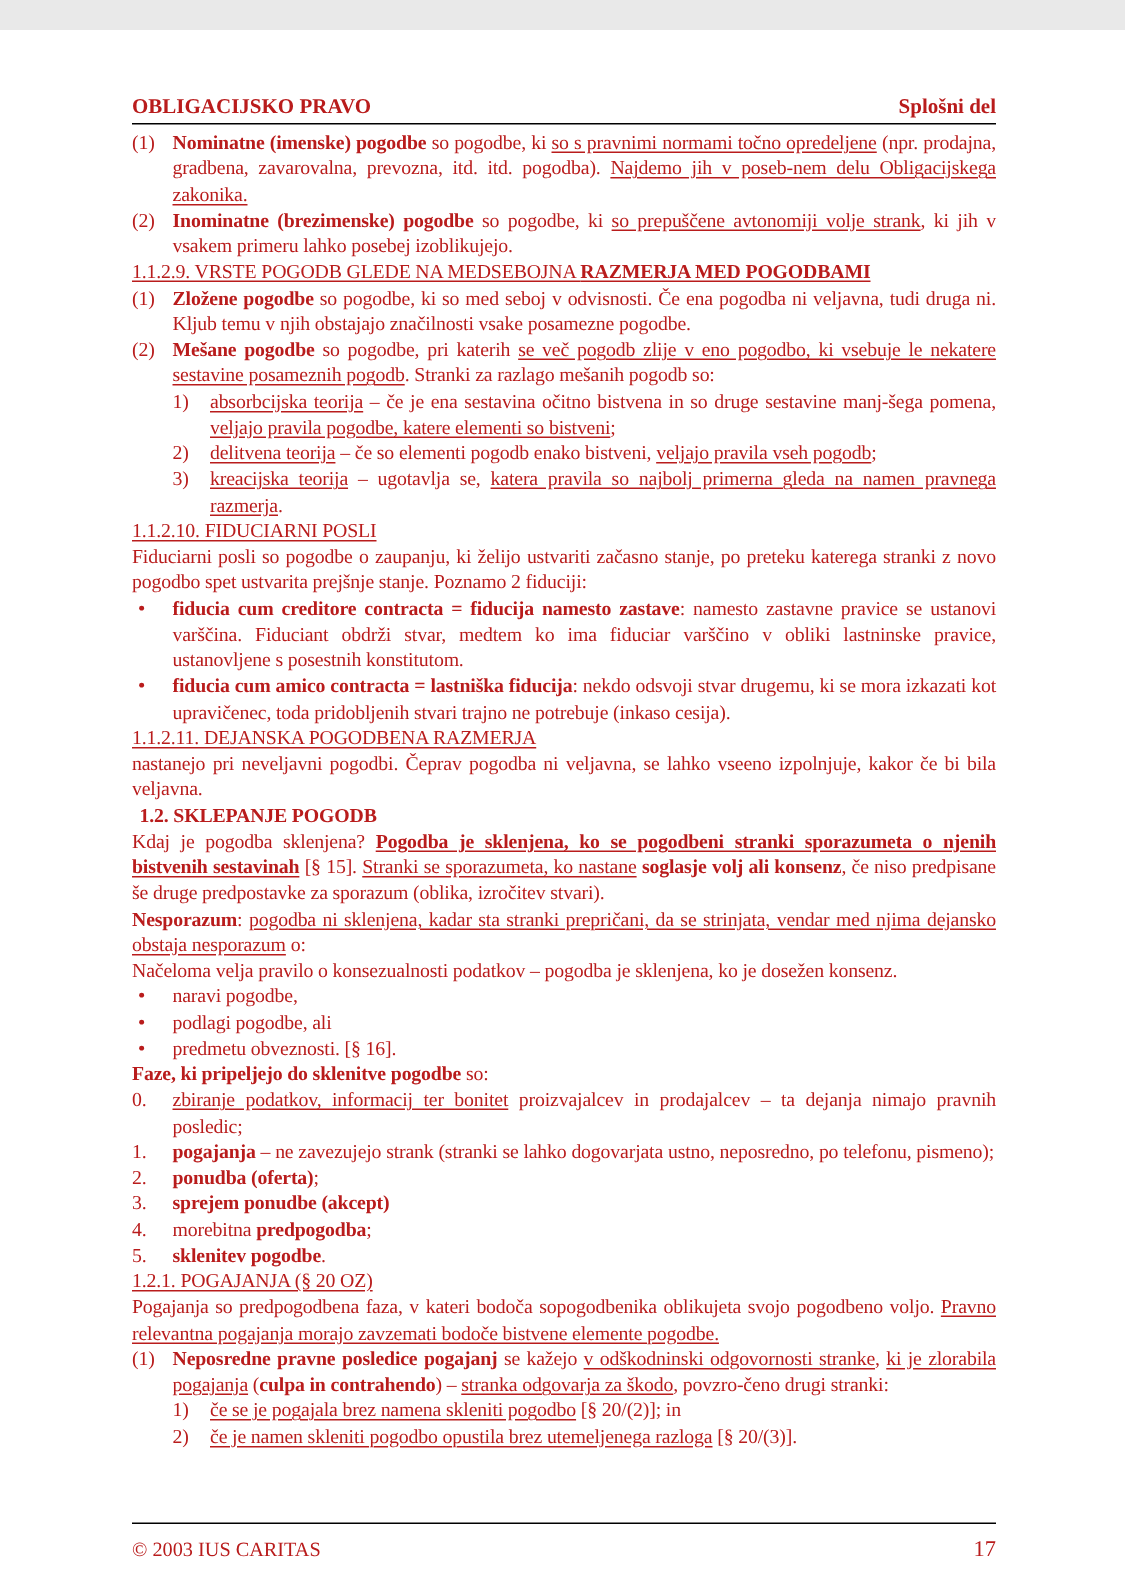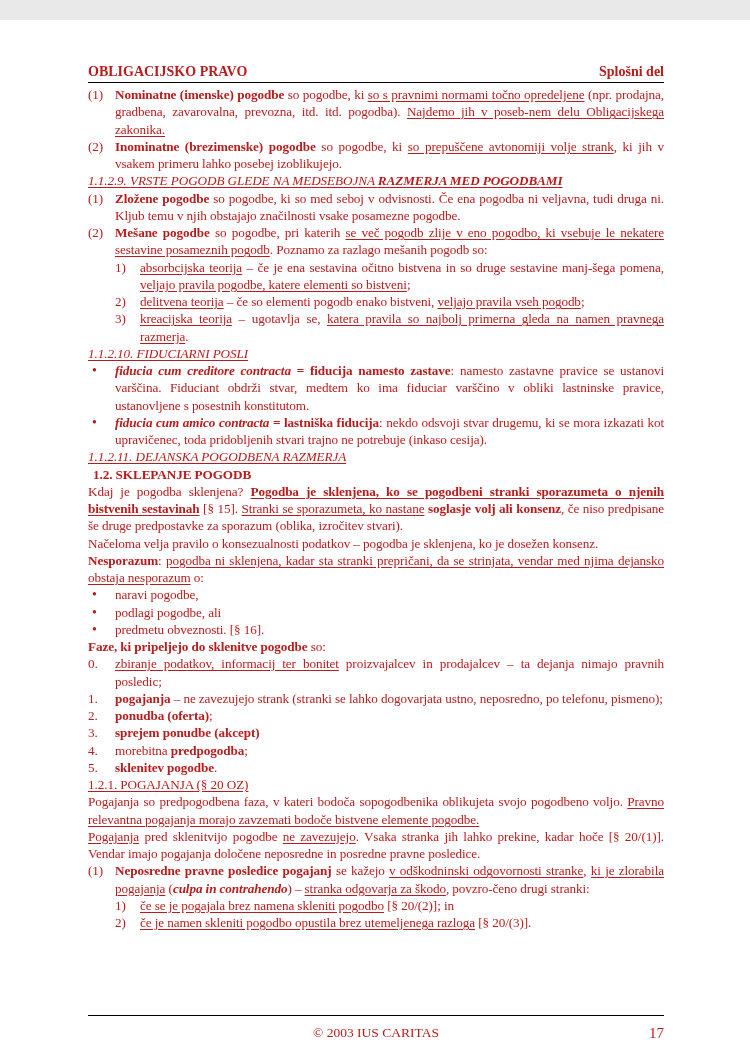--- a/index.html
+++ b/index.html
@@ -34,80 +34,81 @@
     line-height: 17.25px;
     letter-spacing: -0.1px;
   }
   .blk { text-align: justify; }
   .item1 { position: relative; padding-left: 27px; }
   .item1 > .marker { position: absolute; left: 0; }
   .item2 { position: relative; margin-left: 27px; padding-left: 25px; }
   .item2 > .marker { position: absolute; left: 0; }
   .marker.bullet { left: 4px; font-size: 1.05em; }
   .fb { font-weight: bold; }
-  .fi { font-style: italic; }
+  .fi { }
   .fu { text-decoration: underline; text-underline-offset: 2px; }
   .footer {
     position: absolute;
     left: 88px;
     width: 576px;
     top: 995px;
     border-top: 1.6px solid #000;
     padding-top: 9px;
   }
   .pagenum {
     position: absolute;
     left: 0; right: 0;
     text-align: right;
     font-size: 15px;
   }
   .copyright {
-    text-align: center;
+    text-align: left;
     font-size: 13.5px;
   }
 </style>
 </head>
 <body>
 
 <div class="sheet">
   <div class="page-inner">
     <div class="hdr">
       <span>OBLIGACIJSKO PRAVO</span>
       <span>Splošni del</span>
     </div>
     <div class="content">
         <div class="blk item1"><span class="marker">(1)</span><span class="fb">Nominatne (imenske) pogodbe</span><span> so pogodbe, ki </span><span class="fu">so s pravnimi normami točno opredeljene</span><span> (npr. prodajna, gradbena, zavarovalna, prevozna, itd. itd. pogodba). </span><span class="fu">Najdemo jih v poseb-nem delu Obligacijskega zakonika.</span></div>
         <div class="blk item1"><span class="marker">(2)</span><span class="fb">Inominatne (brezimenske) pogodbe</span><span> so pogodbe, ki </span><span class="fu">so prepuščene avtonomiji volje strank</span><span>, ki jih v vsakem primeru lahko posebej izoblikujejo.</span></div>
         <div class="blk"><span class="fi fu">1.1.2.9. VRSTE POGODB GLEDE NA MEDSEBOJNA </span><span class="fb fi fu">RAZMERJA MED POGODBAMI</span></div>
         <div class="blk item1"><span class="marker">(1)</span><span class="fb">Zložene pogodbe</span><span> so pogodbe, ki so med seboj v odvisnosti. Če ena pogodba ni veljavna, tudi druga ni. Kljub temu v njih obstajajo značilnosti vsake posamezne pogodbe.</span></div>
-        <div class="blk item1"><span class="marker">(2)</span><span class="fb">Mešane pogodbe</span><span> so pogodbe, pri katerih </span><span class="fu">se več pogodb zlije v eno pogodbo, ki vsebuje le nekatere sestavine posameznih pogodb</span><span>. Poznamo za razlago mešanih pogodb so:</span></div>
+        <div class="blk item1"><span class="marker">(2)</span><span class="fb">Mešane pogodbe</span><span> so pogodbe, pri katerih </span><span class="fu">se več pogodb zlije v eno pogodbo, ki vsebuje le nekatere sestavine posameznih pogodb</span><span>. Stranki za razlago mešanih pogodb so:</span></div>
         <div class="blk item2"><span class="marker">1)</span><span class="fu">absorbcijska teorija</span><span> – če je ena sestavina očitno bistvena in so druge sestavine manj-šega pomena, </span><span class="fu">veljajo pravila pogodbe, katere elementi so bistveni</span><span>;</span></div>
         <div class="blk item2"><span class="marker">2)</span><span class="fu">delitvena teorija</span><span> – če so elementi pogodb enako bistveni, </span><span class="fu">veljajo pravila vseh pogodb</span><span>;</span></div>
         <div class="blk item2"><span class="marker">3)</span><span class="fu">kreacijska teorija</span><span> – ugotavlja se, </span><span class="fu">katera pravila so najbolj primerna gleda na namen pravnega razmerja</span><span>.</span></div>
         <div class="blk"><span class="fi fu">1.1.2.10. FIDUCIARNI POSLI</span></div>
+        <div class="blk"><span>Fiduciarni posli so pogodbe o zaupanju, ki želijo ustvariti začasno stanje, po preteku katerega stranki z novo pogodbo spet ustvarita prejšnje stanje. Poznamo 2 fiduciji:</span></div>
         <div class="blk item1"><span class="marker bullet">•</span><span class="fb fi">fiducia cum creditore contracta</span><span class="fb"> = fiducija namesto zastave</span><span>: namesto zastavne pravice se ustanovi varščina. Fiduciant obdrži stvar, medtem ko ima fiduciar varščino v obliki lastninske pravice, ustanovljene s posestnih konstitutom.</span></div>
         <div class="blk item1"><span class="marker bullet">•</span><span class="fb fi">fiducia cum amico contracta</span><span class="fb"> = lastniška fiducija</span><span>: nekdo odsvoji stvar drugemu, ki se mora izkazati kot upravičenec, toda pridobljenih stvari trajno ne potrebuje (inkaso cesija).</span></div>
         <div class="blk"><span class="fi fu">1.1.2.11. DEJANSKA POGODBENA RAZMERJA</span></div>
+        <div class="blk"><span>nastanejo pri neveljavni pogodbi. Čeprav pogodba ni veljavna, se lahko vseeno izpolnjuje, kakor če bi bila veljavna.</span></div>
         <div class="blk" style="padding-left: 5px;"><span class="fb">1.2. SKLEPANJE POGODB</span></div>
         <div class="blk"><span>Kdaj je pogodba sklenjena? </span><span class="fb fu">Pogodba je sklenjena, ko se pogodbeni stranki sporazumeta o njenih bistvenih sestavinah</span><span> [§ 15]. </span><span class="fu">Stranki se sporazumeta, ko nastane</span><span> </span><span class="fb">soglasje volj ali konsenz</span><span>, če niso predpisane še druge predpostavke za sporazum (oblika, izročitev stvari).</span></div>
+        <div class="blk"><span class="fb">Nesporazum</span><span>: </span><span class="fu">pogodba ni sklenjena, kadar sta stranki prepričani, da se strinjata, vendar med njima dejansko obstaja nesporazum</span><span> o:</span></div>
         <div class="blk"><span>Načeloma velja pravilo o konsezualnosti podatkov – pogodba je sklenjena, ko je dosežen konsenz.</span></div>
-        <div class="blk"><span class="fb">Nesporazum</span><span>: </span><span class="fu">pogodba ni sklenjena, kadar sta stranki prepričani, da se strinjata, vendar med njima dejansko obstaja nesporazum</span><span> o:</span></div>
         <div class="blk item1"><span class="marker bullet">•</span><span>naravi pogodbe,</span></div>
         <div class="blk item1"><span class="marker bullet">•</span><span>podlagi pogodbe, ali</span></div>
         <div class="blk item1"><span class="marker bullet">•</span><span>predmetu obveznosti. [§ 16].</span></div>
         <div class="blk"><span class="fb">Faze, ki pripeljejo do sklenitve pogodbe</span><span> so:</span></div>
         <div class="blk item1"><span class="marker">0.</span><span class="fu">zbiranje podatkov, informacij ter bonitet</span><span> proizvajalcev in prodajalcev – ta dejanja nimajo pravnih posledic;</span></div>
         <div class="blk item1"><span class="marker">1.</span><span class="fb">pogajanja</span><span> – ne zavezujejo strank (stranki se lahko dogovarjata ustno, neposredno, po telefonu, pismeno);</span></div>
         <div class="blk item1"><span class="marker">2.</span><span class="fb">ponudba (oferta)</span><span>;</span></div>
         <div class="blk item1"><span class="marker">3.</span><span class="fb">sprejem ponudbe (akcept)</span></div>
         <div class="blk item1"><span class="marker">4.</span><span>morebitna </span><span class="fb">predpogodba</span><span>;</span></div>
         <div class="blk item1"><span class="marker">5.</span><span class="fb">sklenitev pogodbe</span><span>.</span></div>
         <div class="blk"><span class="fu">1.2.1. POGAJANJA (§ 20 OZ)</span></div>
         <div class="blk"><span>Pogajanja so predpogodbena faza, v kateri bodoča sopogodbenika oblikujeta svojo pogodbeno voljo. </span><span class="fu">Pravno relevantna pogajanja morajo zavzemati bodoče bistvene elemente pogodbe.</span></div>
-        <div class="blk"><span class="fu">Pogajanja</span><span> pred sklenitvijo pogodbe </span><span class="fu">ne zavezujejo</span><span>. Vsaka stranka jih lahko prekine, kadar hoče [§ 20/(1)]. Vendar imajo pogajanja določene neposredne in posredne pravne posledice.</span></div>
         <div class="blk item1"><span class="marker">(1)</span><span class="fb">Neposredne pravne posledice pogajanj</span><span> se kažejo </span><span class="fu">v odškodninski odgovornosti stranke</span><span>, </span><span class="fu">ki je zlorabila pogajanja</span><span> (</span><span class="fb fi">culpa in contrahendo</span><span>) – </span><span class="fu">stranka odgovarja za škodo</span><span>, povzro-čeno drugi stranki:</span></div>
         <div class="blk item2"><span class="marker">1)</span><span class="fu">če se je pogajala brez namena skleniti pogodbo</span><span> [§ 20/(2)]; in</span></div>
         <div class="blk item2"><span class="marker">2)</span><span class="fu">če je namen skleniti pogodbo opustila brez utemeljenega razloga</span><span> [§ 20/(3)].</span></div>
       </div>
   </div>
   <div class="footer">
     <div class="pagenum">17</div>
     <div class="copyright">© 2003 IUS CARITAS</div>
   </div>
 </div>

